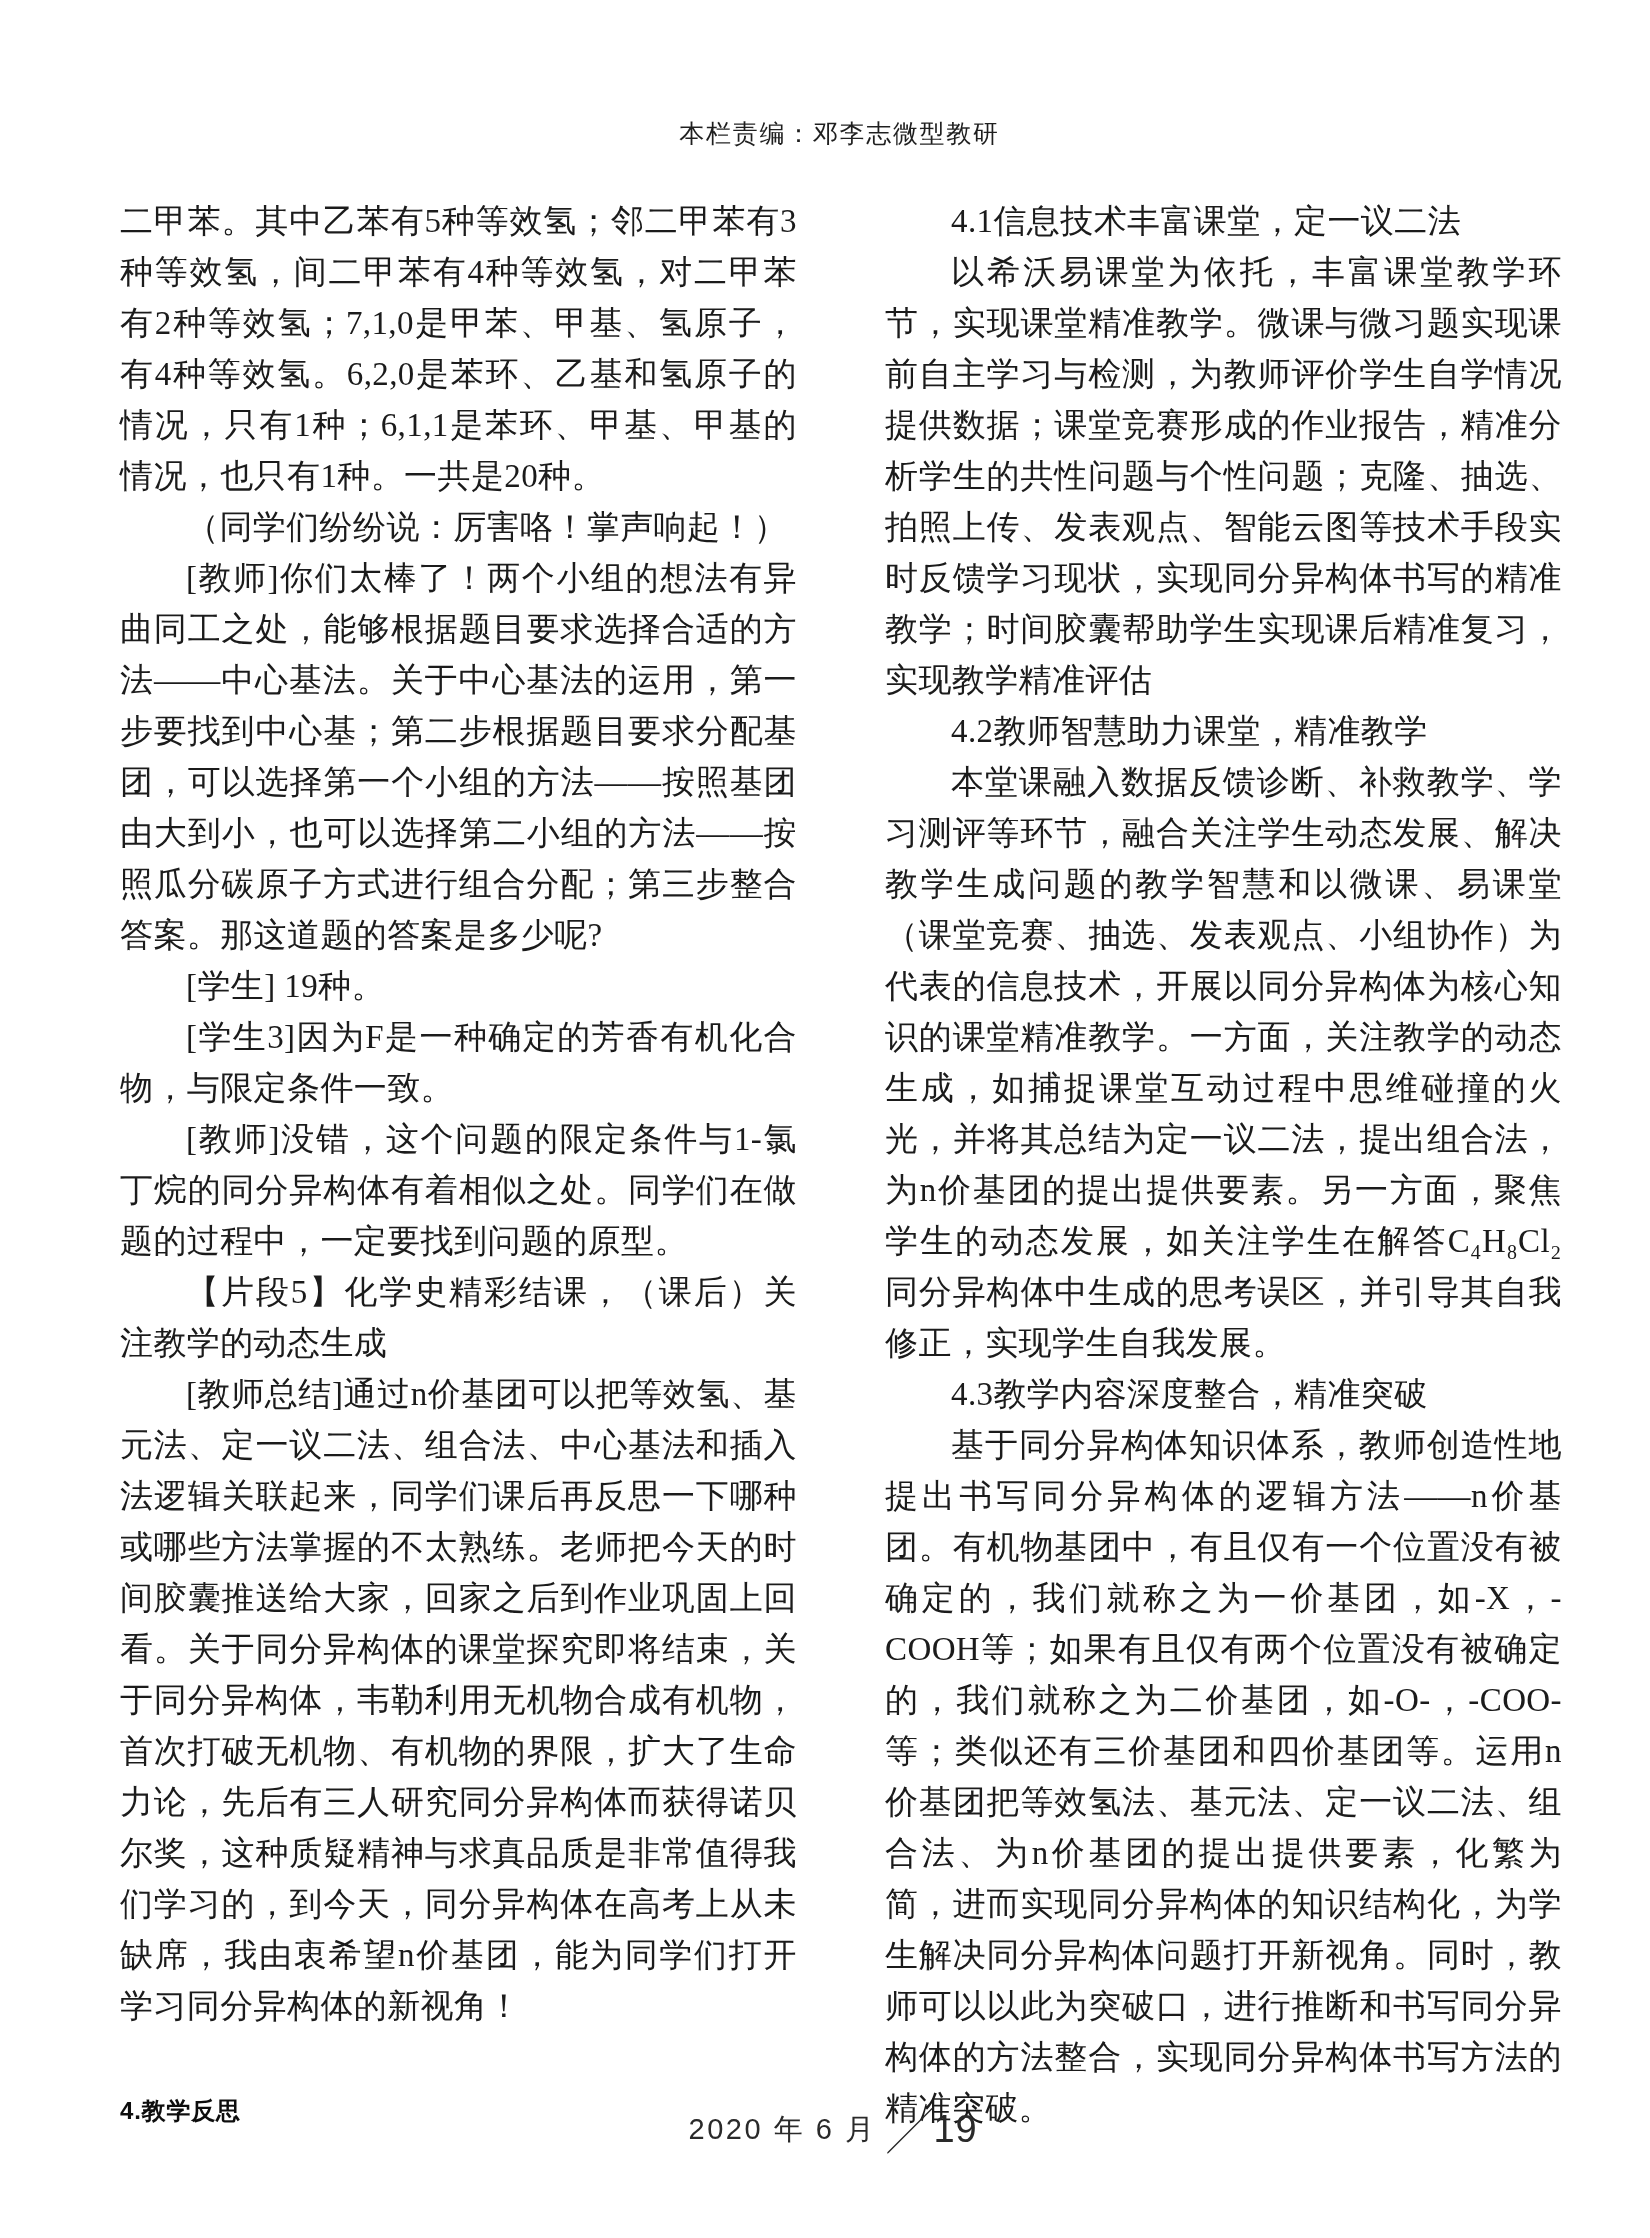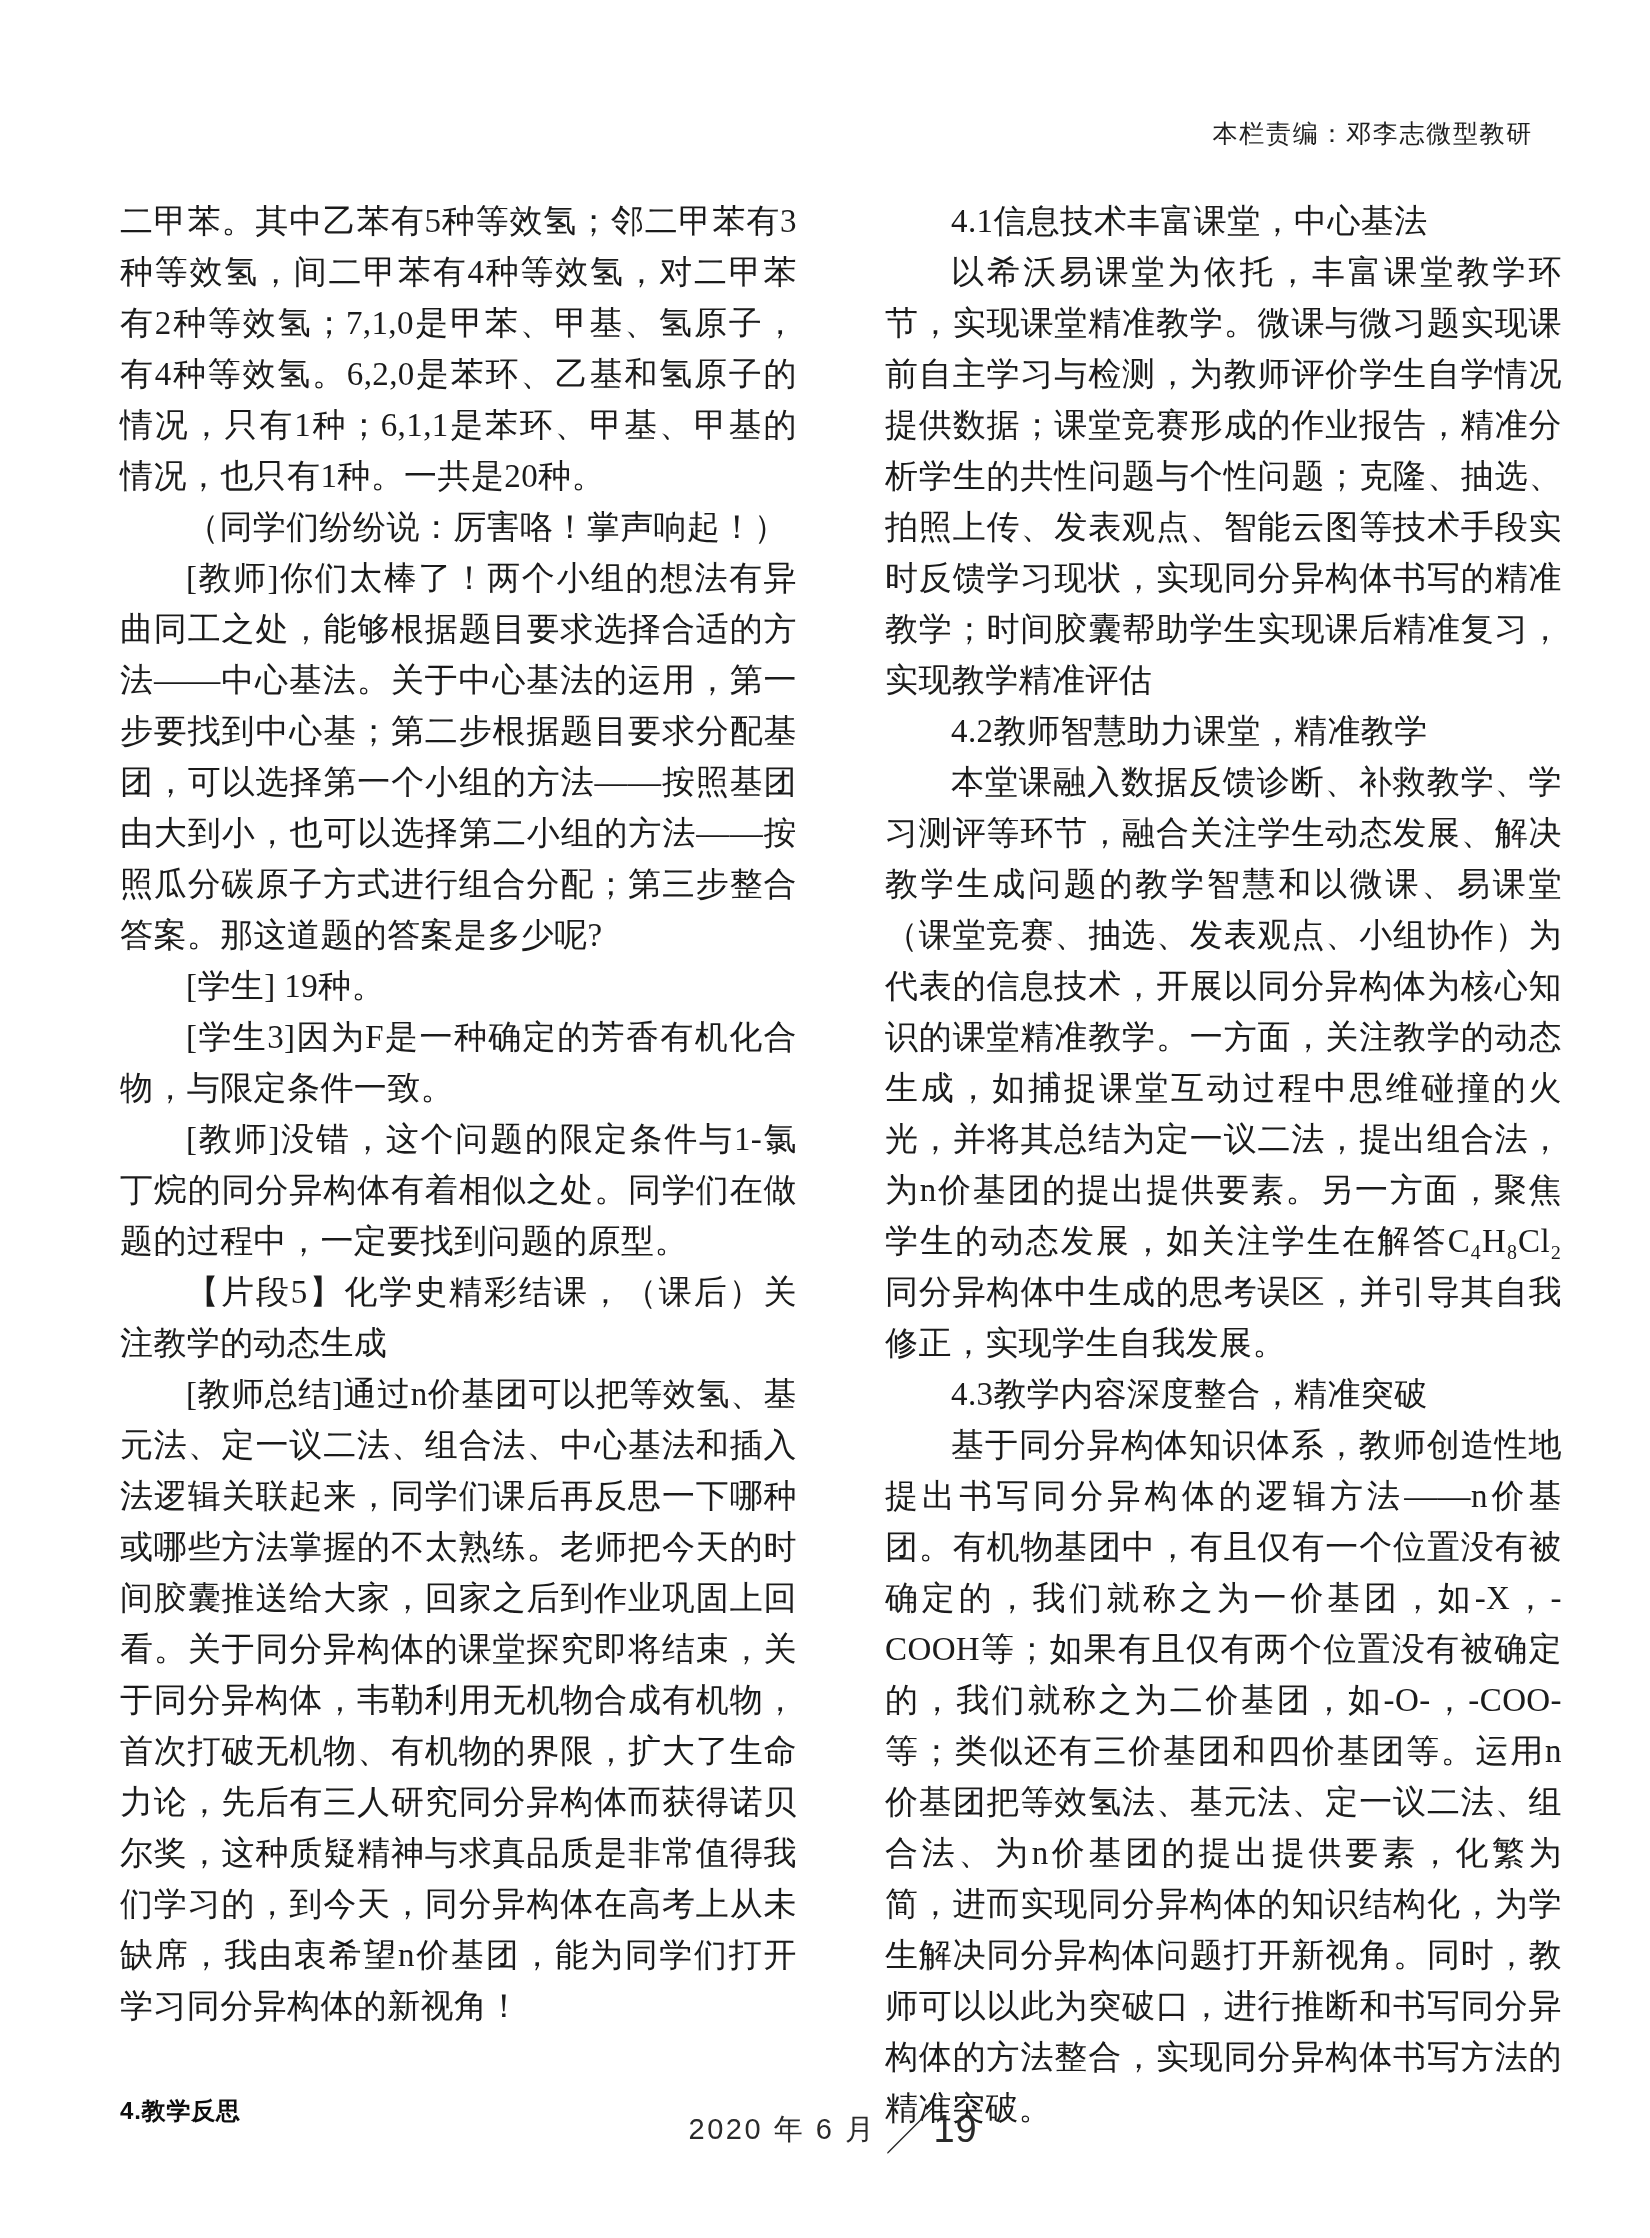--- a/index.html
+++ b/index.html
@@ -11,21 +11,21 @@
     color: #1b1b1b;
     font-family: "Liberation Serif", "DejaVu Serif", serif;
     overflow: hidden;
   }
   .page-header {
     position: absolute;
     top: 117px;
     left: 120px;
     right: 117px;
     display: flex;
-    justify-content: flex-end;
+    justify-content: center;
     align-items: baseline;
     font-family: "Liberation Sans", "DejaVu Sans", sans-serif;
     font-size: 25px;
     font-weight: 500;
     color: #1f1f1f;
     letter-spacing: 1.7px;
     margin-left: 26px;
   }
   .columns {
     position: absolute;
@@ -97,21 +97,21 @@
           <p class="para indent">[学生3]因为F是一种确定的芳香有机化合物，与限定条件一致。</p>
           <p class="para indent">[教师]没错，这个问题的限定条件与1-氯丁烷的同分异构体有着相似之处。同学们在做题的过程中，一定要找到问题的原型。</p>
           <p class="para indent">【片段5】化学史精彩结课，（课后）关注教学的动态生成</p>
           <p class="para indent">[教师总结]通过n价基团可以把等效氢、基元法、定一议二法、组合法、中心基法和插入法逻辑关联起来，同学们课后再反思一下哪种或哪些方法掌握的不太熟练。老师把今天的时间胶囊推送给大家，回家之后到作业巩固上回看。关于同分异构体的课堂探究即将结束，关于同分异构体，韦勒利用无机物合成有机物，首次打破无机物、有机物的界限，扩大了生命力论，先后有三人研究同分异构体而获得诺贝尔奖，这种质疑精神与求真品质是非常值得我们学习的，到今天，同分异构体在高考上从未缺席，我由衷希望n价基团，能为同学们打开学习同分异构体的新视角！</p>
         </div>
       <h2 class="section-heading">4.教学反思</h2>
     </section>
 
     <section class="col col-right">
       <div>
-          <p class="para indent">4.1信息技术丰富课堂，中心基法</p>
+          <p class="para indent">4.1信息技术丰富课堂，定一议二法</p>
           <p class="para indent">以希沃易课堂为依托，丰富课堂教学环节，实现课堂精准教学。微课与微习题实现课前自主学习与检测，为教师评价学生自学情况提供数据；课堂竞赛形成的作业报告，精准分析学生的共性问题与个性问题；克隆、抽选、拍照上传、发表观点、智能云图等技术手段实时反馈学习现状，实现同分异构体书写的精准教学；时间胶囊帮助学生实现课后精准复习，实现教学精准评估</p>
           <p class="para indent">4.2教师智慧助力课堂，精准教学</p>
           <p class="para indent">本堂课融入数据反馈诊断、补救教学、学习测评等环节，融合关注学生动态发展、解决教学生成问题的教学智慧和以微课、易课堂（课堂竞赛、抽选、发表观点、小组协作）为代表的信息技术，开展以同分异构体为核心知识的课堂精准教学。一方面，关注教学的动态生成，如捕捉课堂互动过程中思维碰撞的火光，并将其总结为定一议二法，提出组合法，为n价基团的提出提供要素。另一方面，聚焦学生的动态发展，如关注学生在解答C₄H₈Cl₂同分异构体中生成的思考误区，并引导其自我修正，实现学生自我发展。</p>
           <p class="para indent">4.3教学内容深度整合，精准突破</p>
           <p class="para indent">基于同分异构体知识体系，教师创造性地提出书写同分异构体的逻辑方法——n价基团。有机物基团中，有且仅有一个位置没有被确定的，我们就称之为一价基团，如-X，-COOH等；如果有且仅有两个位置没有被确定的，我们就称之为二价基团，如-O-，-COO-等；类似还有三价基团和四价基团等。运用n价基团把等效氢法、基元法、定一议二法、组合法、为n价基团的提出提供要素，化繁为简，进而实现同分异构体的知识结构化，为学生解决同分异构体问题打开新视角。同时，教师可以以此为突破口，进行推断和书写同分异构体的方法整合，实现同分异构体书写方法的精准突破。</p>
         </div>
     </section>
   </main>
 
   <footer class="page-footer">

